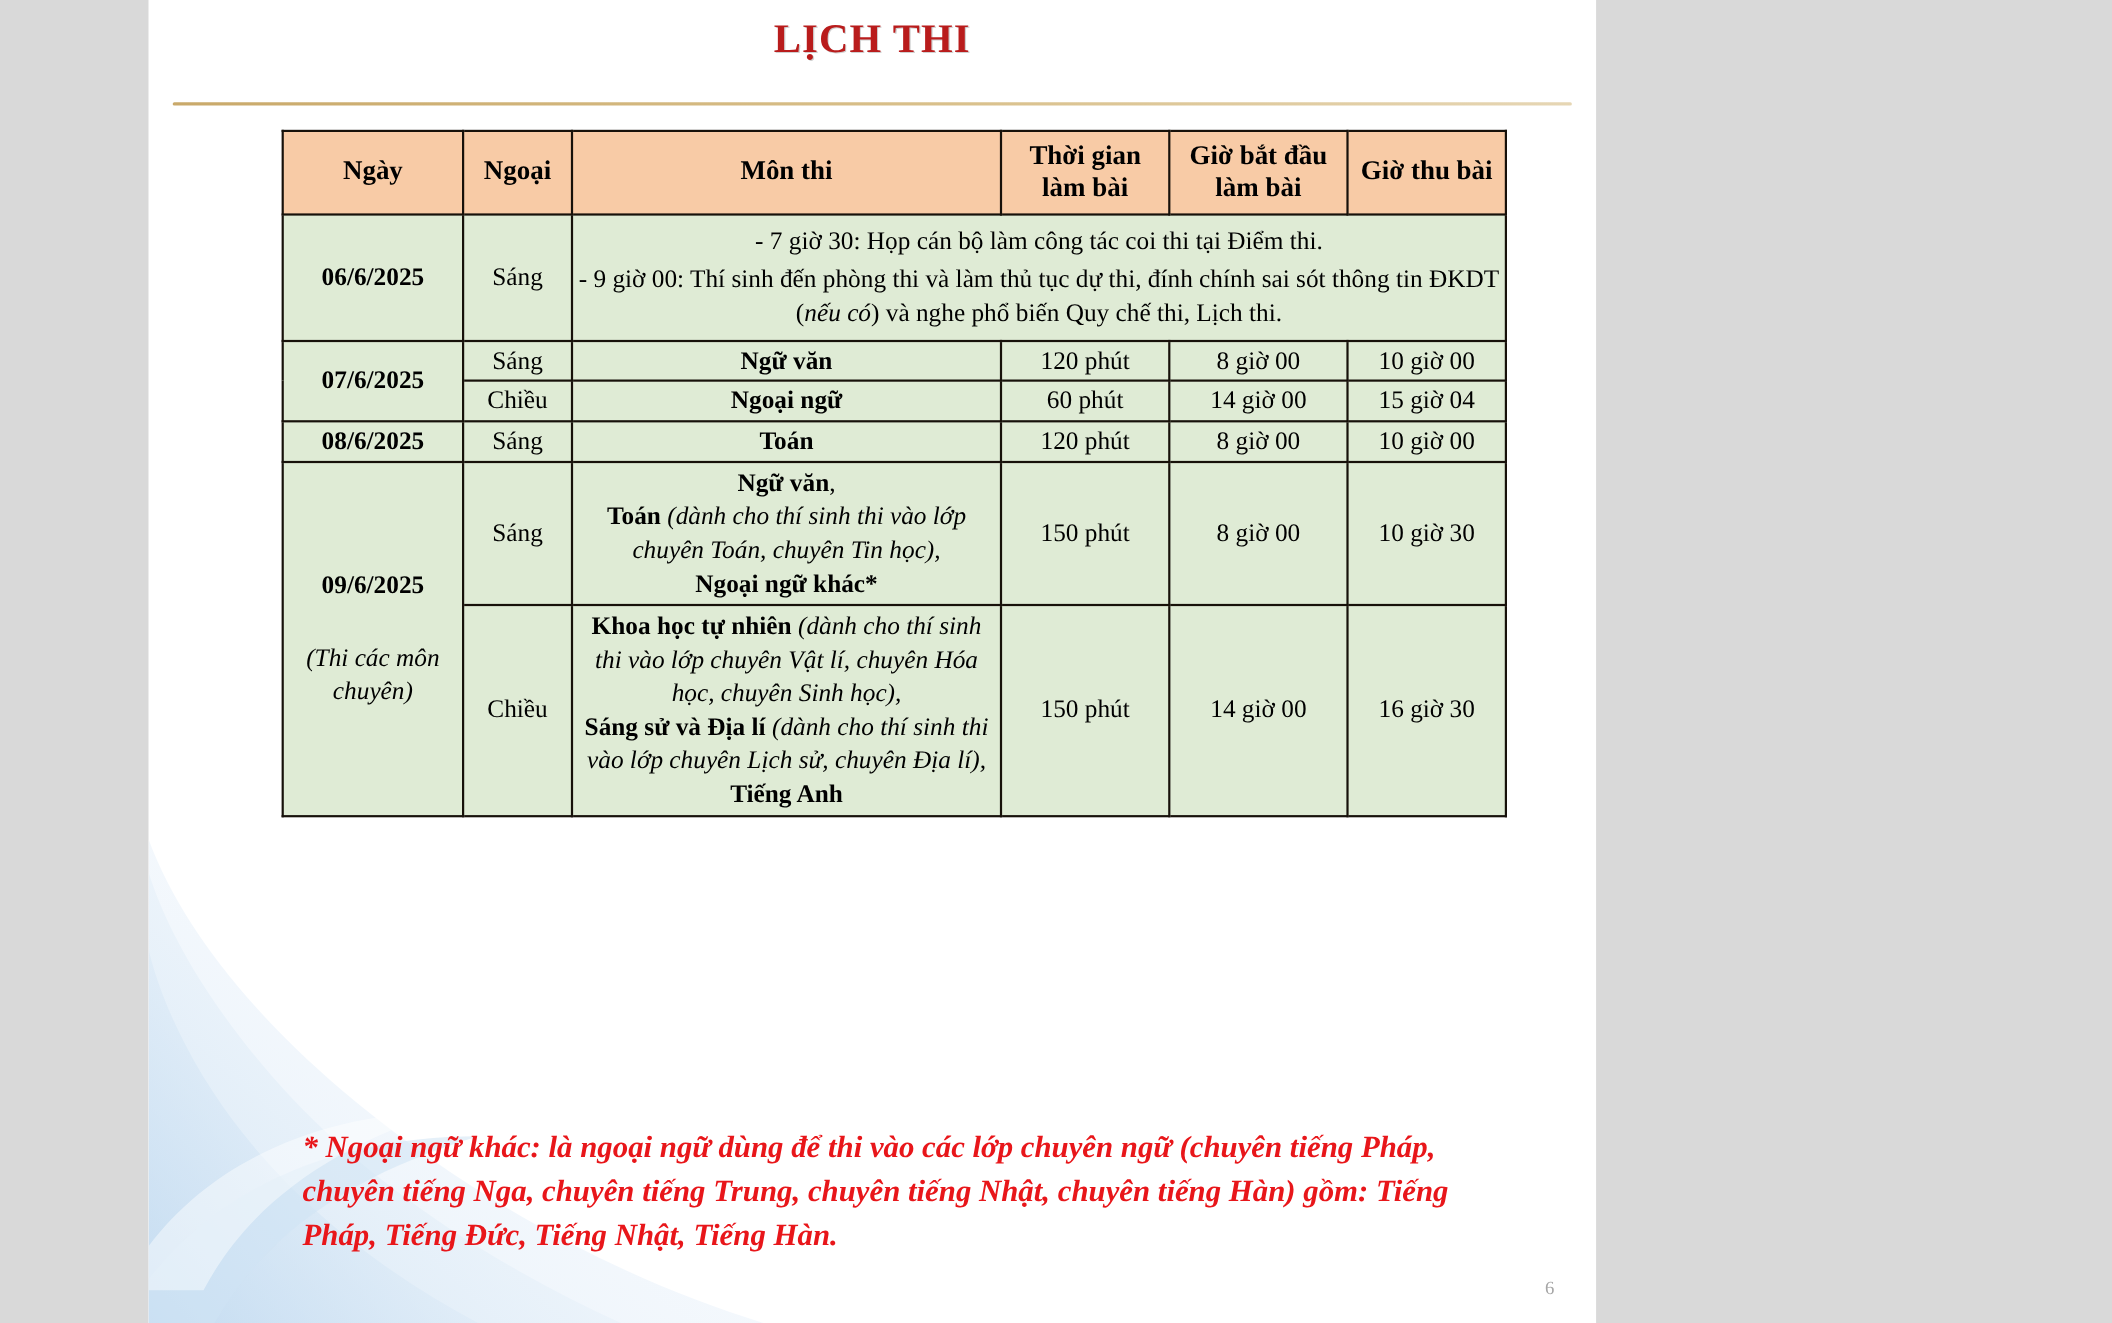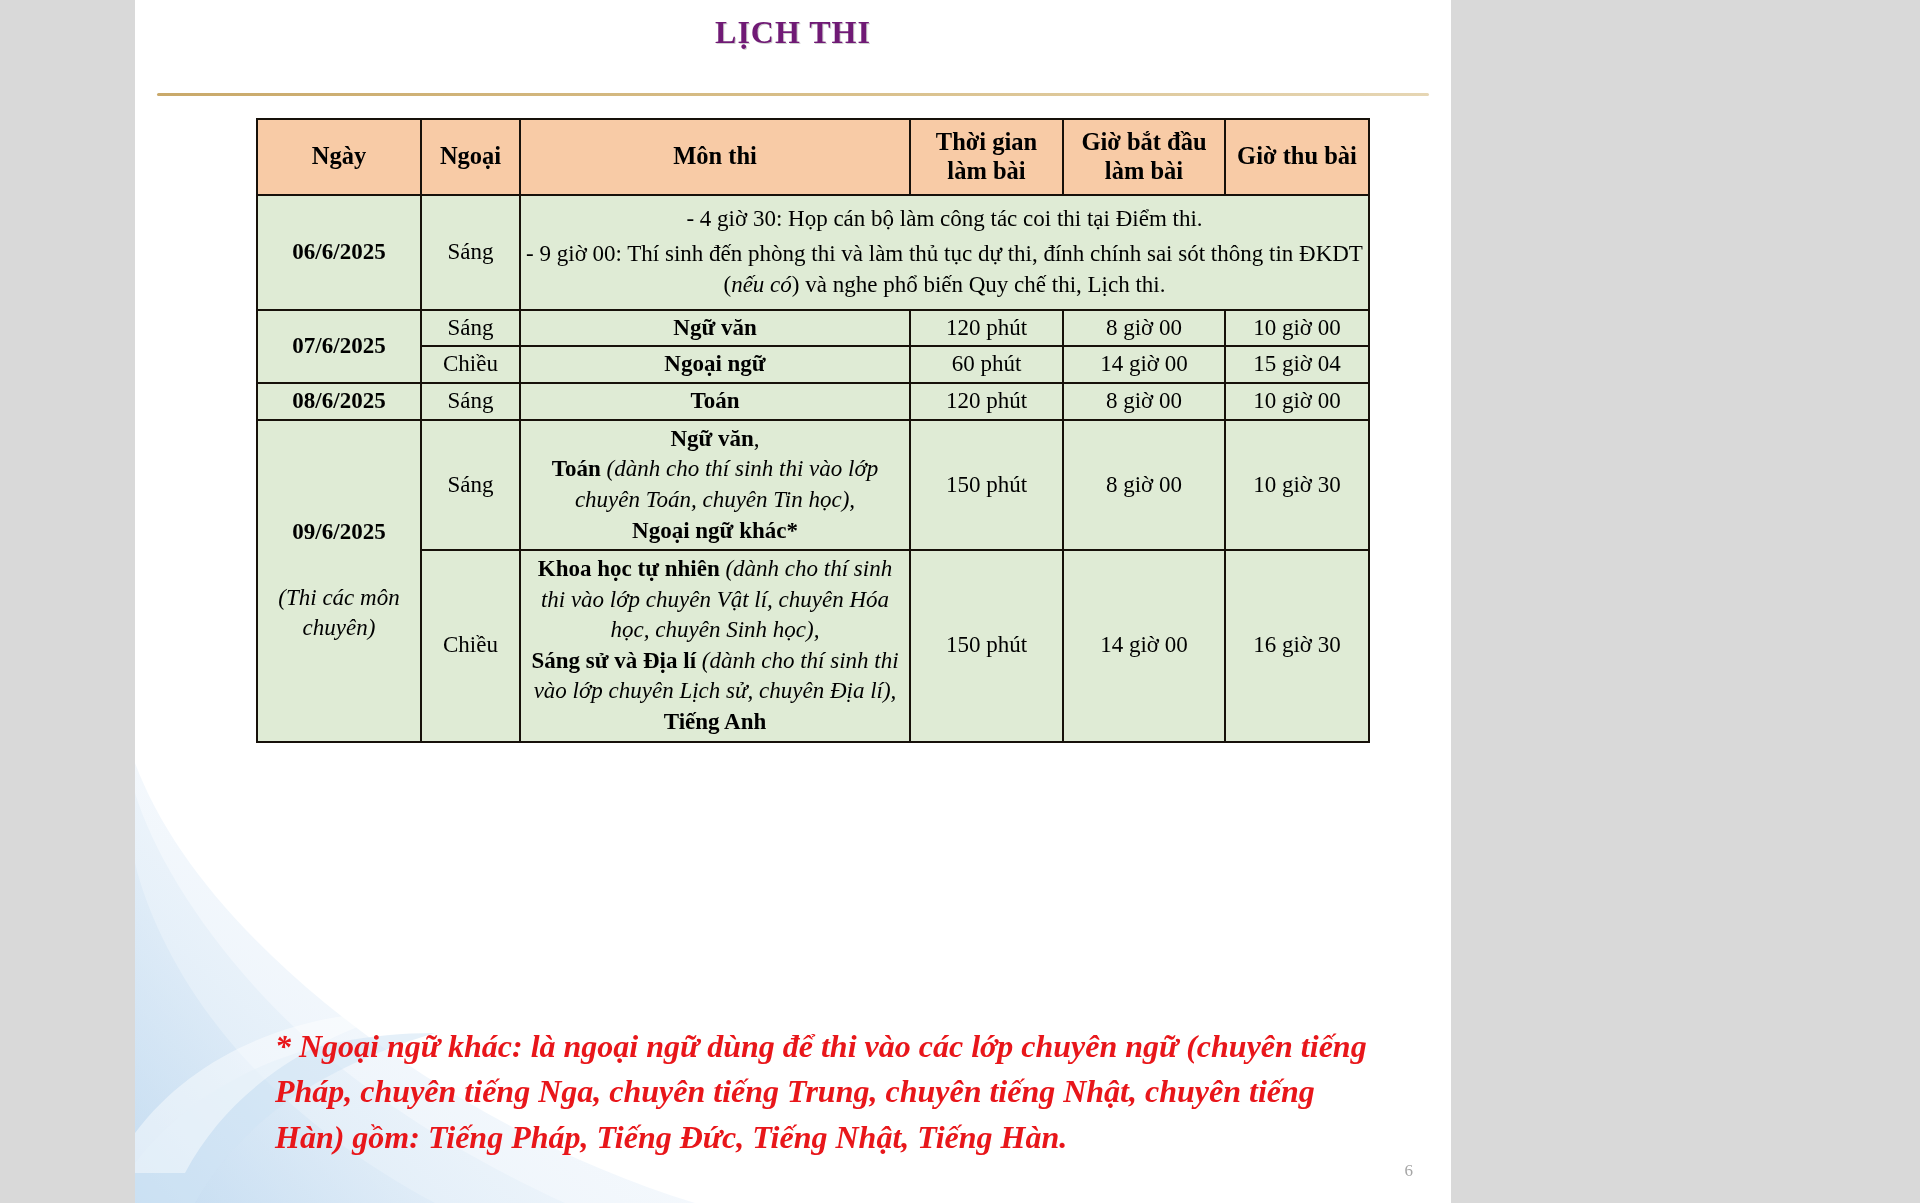--- a/index.html
+++ b/index.html
@@ -14,22 +14,22 @@
     position:absolute;
     left:135px;top:0;
     width:1316px;height:1203px;
     background:#ffffff;
     overflow:hidden;
   }
   
   .deco{position:absolute;left:0;bottom:0;width:560px;height:470px;pointer-events:none;}
   .title-wrap{position:absolute;left:0;top:14px;width:100%;text-align:center;}
   .title{
-    color:#701a75;
-    font-size:32px;
+    color:#b91c1c;
+    font-size:37px;
     font-weight:bold;
     letter-spacing:1px;
     font-family:"Liberation Serif",serif;
     text-shadow:1px 1px 0 rgba(120,120,120,.35);
   }
   .rule{
     position:absolute;left:22px;top:93px;width:1272px;height:3px;
     background:linear-gradient(to right,#c9a96a,#d9c08b 55%,#e6d6b4);
     border-radius:2px;
   }
@@ -69,21 +69,21 @@
   .b{font-weight:bold;}
   .i{font-style:italic;}
   .date{font-weight:bold;}
   .sub-note{font-style:italic;font-weight:normal;display:block;line-height:1.3;margin-top:36px;}
   .mon-line{margin:0;padding:0;line-height:1.33;}
   .footnote{
     position:absolute;left:140px;top:1024px;width:1105px;
     color:#e8161a;
     font-weight:bold;
     font-style:italic;
-    font-size:32px;
+    font-size:28px;
     line-height:1.42;
     text-align:left;
   }
   .pagenum{
     position:absolute;right:38px;bottom:22px;
     color:#a6a6a6;font-size:17px;
     font-family:"Liberation Serif",serif;
   }
 </style>
 </head>
@@ -136,21 +136,21 @@
         <th>Giờ bắt đầu làm bài</th>
         <th>Giờ thu bài</th>
       </tr>
     </thead>
     <tbody>
 
       <tr>
         <td class="date">06/6/2025</td>
         <td>Sáng</td>
         <td class="left" colspan="4">
-          <p class="mon-line">- 4 giờ 30: Họp cán bộ làm công tác coi thi tại Điểm thi.</p>
+          <p class="mon-line">- 7 giờ 30: Họp cán bộ làm công tác coi thi tại Điểm thi.</p>
           <p class="mon-line"><span>- 9 giờ 00: Thí sinh đến phòng thi và làm thủ tục dự thi, đính chính sai sót thông tin ĐKDT (<span class="i">nếu có</span>) và nghe phổ biến Quy chế thi, Lịch thi.</span></p>
         </td>
       </tr>
 
       <tr>
         <td class="date" rowspan="2">07/6/2025</td>
         <td>Sáng</td>
         <td class="b">Ngữ văn</td>
         <td>120 phút</td>
         <td>8 giờ 00</td>

